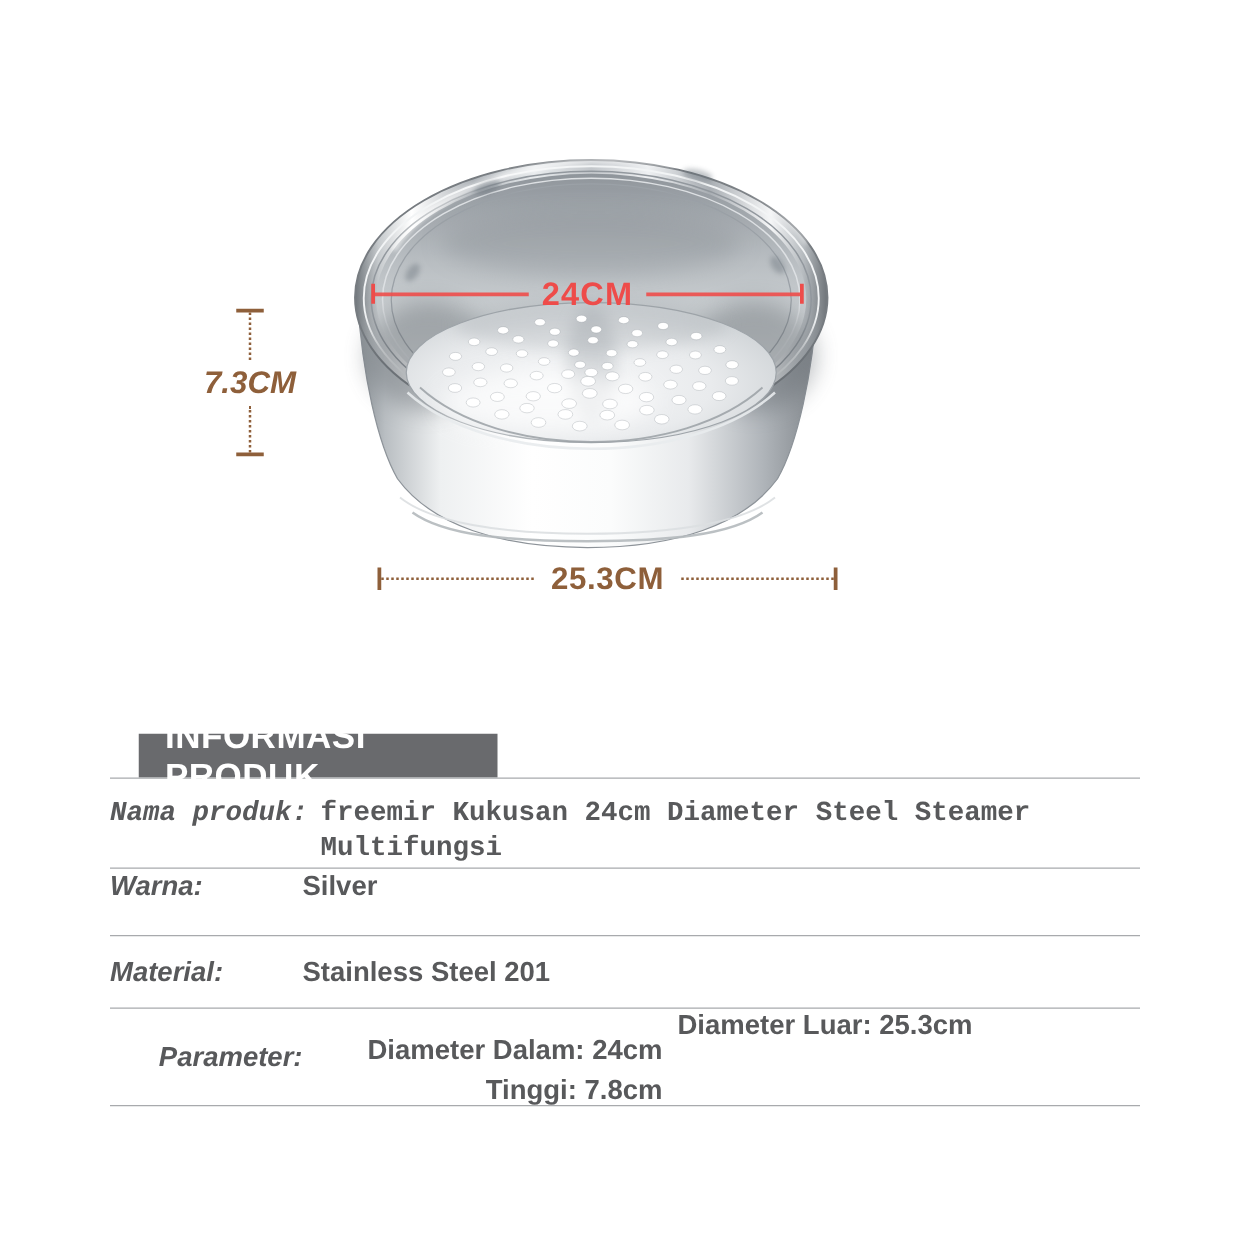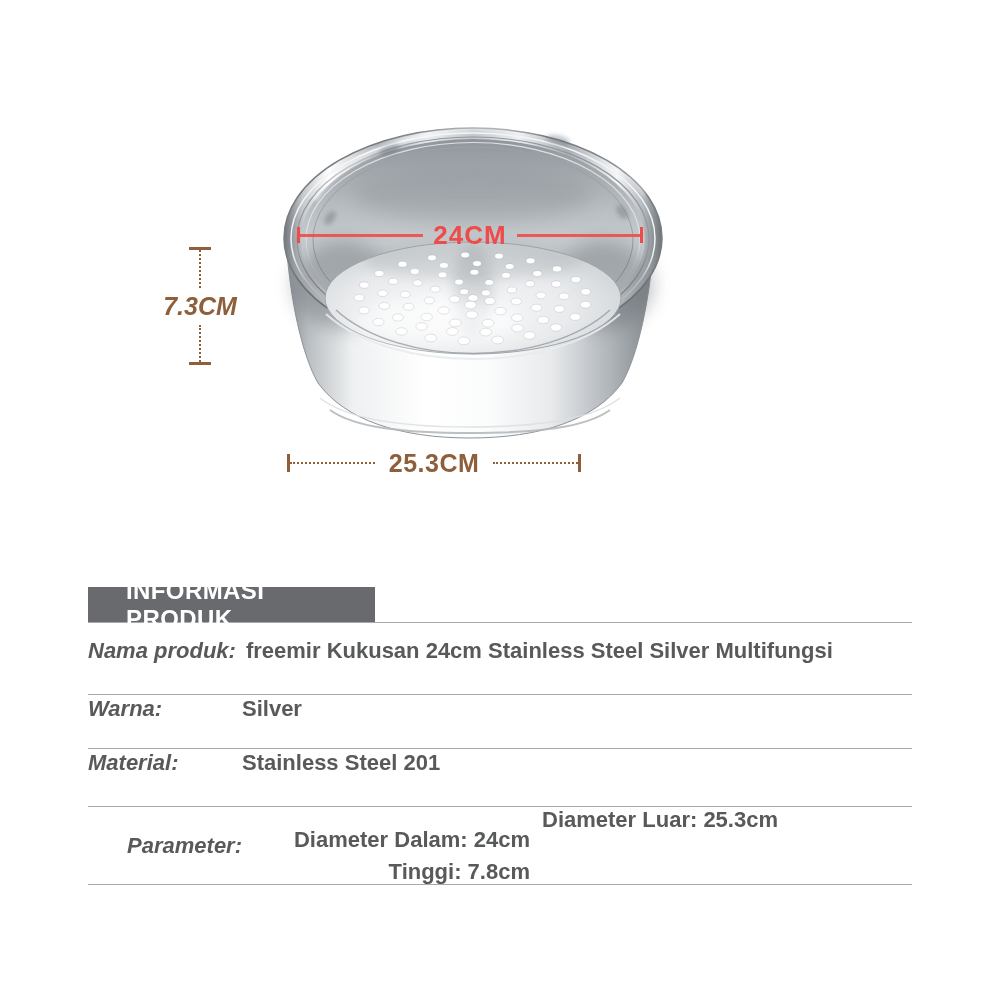--- a/index.html
+++ b/index.html
@@ -27,43 +27,43 @@
   .dim-24{left:297px;top:222px;width:346px;height:26px;color:var(--c-red);}
   .tick-v-red{width:3px;height:16px;background:var(--c-red);flex:none;}
   .line-red{flex:1;height:3px;background:var(--c-red);opacity:.9;}
   .dim-24 .txt{font-size:26px;margin:0 10px;letter-spacing:1px;}
 
   .dim-73{left:172px;top:247px;width:56px;height:118px;flex-direction:column;justify-content:center;color:var(--c-brown);}
   .tick-h-brown{width:22px;height:3px;background:var(--c-brown);flex:none;}
   .vline-brown{flex:1;width:0;border-left:2px dotted var(--c-brown);}
   .dim-73 .txt{font-size:25px;margin:6px 0;font-style:italic;}
 
-  .dim-253{left:287px;top:450px;width:294px;height:26px;color:var(--c-brown);}
+  .dim-253{left:302px;top:450px;width:368px;height:26px;color:var(--c-brown);}
   .tick-v-brown{width:3px;height:18px;background:var(--c-brown);flex:none;}
   .hline-brown{flex:1;height:0;border-top:2px dotted var(--c-brown);}
   .dim-253 .txt{font-size:25px;margin:0 14px;letter-spacing:.5px;}
 
   
   .info{position:absolute;left:88px;top:587px;width:824px;color:var(--c-text);}
   .info-header{
     width:287px;height:35px;background:var(--c-hbg);color:var(--c-htext);
-    display:flex;align-items:center;padding-left:38px;
-    font-size:24px;font-weight:bold;letter-spacing:.4px;
+    display:flex;align-items:center;padding-left:21px;
+    font-size:28px;font-weight:bold;letter-spacing:.4px;margin-left:23px;
   }
   .tbl{border-top:1px solid var(--c-div);}
   .row{
     display:flex;border-bottom:1px solid var(--c-div);
     font-size:22px;font-weight:bold;line-height:1.25;
   }
   .row .lbl{font-style:italic;width:154px;flex:none;}
   .row .val{font-weight:bold;}
-  .row-nama{height:72px;align-items:flex-start;padding-top:14px;}
+  .row-nama{height:72px;align-items:flex-start;padding-top:14px;font-family:Liberation Mono, monospace;}
   .row-nama .lbl{width:auto;margin-right:10px;}
   .row-warna{height:54px;align-items:flex-start;}
-  .row-material{height:58px;}
+  .row-material{height:58px;align-items:center;}
   .row-param{height:78px;align-items:center;text-align:right;}
   .param-grid{display:grid;grid-template-columns:288px auto;row-gap:4px;}
   .pv-1{grid-column:1;grid-row:1;margin-top:20px;}
   .pv-2{grid-column:2;grid-row:1;margin-left:12px;}
   .pv-3{grid-column:1;grid-row:2;}
 </style>
 </head>
 <body>
 
 <div class="figure">
@@ -246,21 +246,21 @@
 </div>
 
 <div class="info">
   <div class="info-header">
     <span>INFORMASI PRODUK</span>
   </div>
   <div class="tbl">
 
     <div class="row row-nama">
       <span class="lbl">Nama produk:</span>
-      <span class="val">freemir Kukusan 24cm Stainless Steel Silver Multifungsi</span>
+      <span class="val">freemir Kukusan 24cm Diameter Steel Steamer Multifungsi</span>
     </div>
 
     <div class="row row-warna">
       <span class="lbl">Warna:</span>
       <span class="val">Silver</span>
     </div>
 
     <div class="row row-material">
       <span class="lbl">Material:</span>
       <span class="val">Stainless Steel 201</span>

